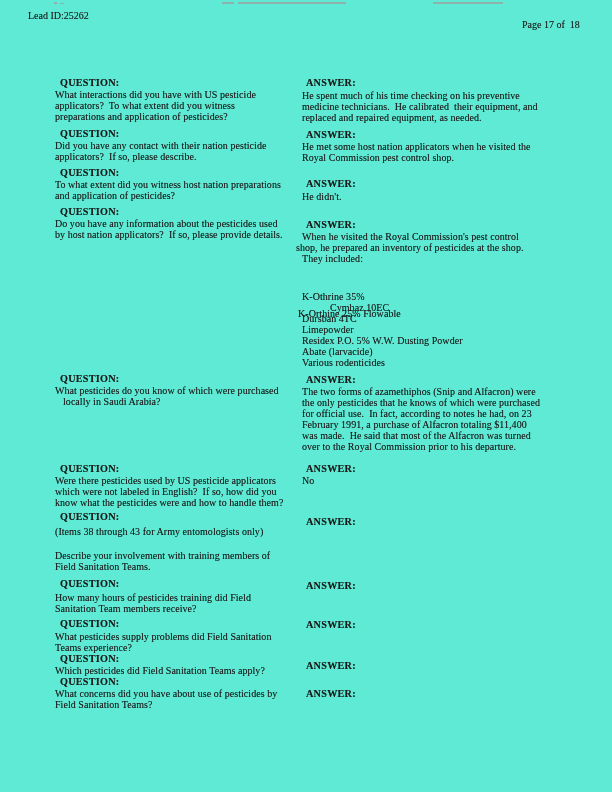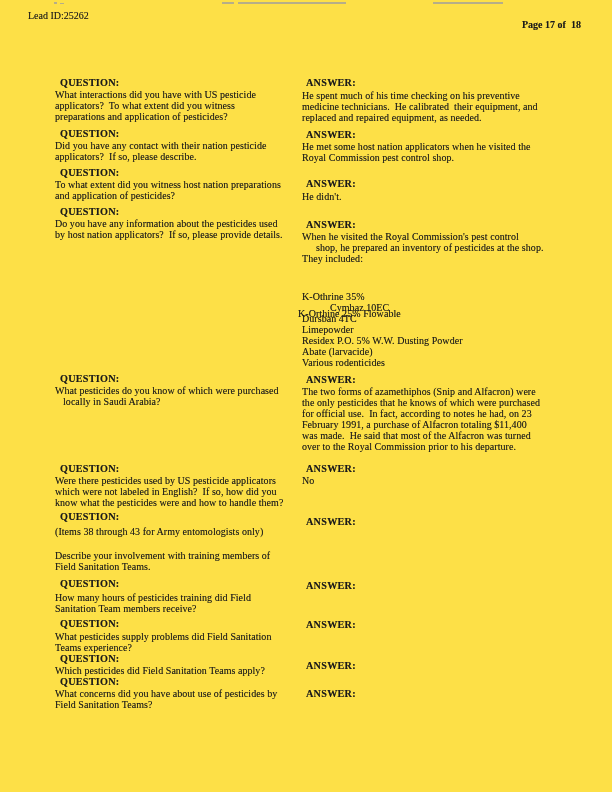--- a/index.html
+++ b/index.html
@@ -4,21 +4,21 @@
 <style>
   html, body {
     margin: 0;
     padding: 0;
     background: #ffffff;
   }
   .page {
     position: relative;
     width: 612px;
     height: 792px;
-    background: #fde047;
+    background: #5eead4;
     overflow: hidden;
     font-family: "Liberation Serif", serif;
     color: #1b1b1b;
   }
   .txt {
     position: absolute;
     font-size: 10px;
     line-height: 10px;
     white-space: pre;
     letter-spacing: 0.05px;
@@ -46,21 +46,21 @@
 
 <div class="page">
 
   <div class="artifact" style="left:54px; top:2px; width:3px; height:2px;"></div>
   <div class="artifact" style="left:60px; top:3px; width:4px; height:1px;"></div>
   <div class="artifact" style="left:222px; top:2px; width:12px; height:2px;"></div>
   <div class="artifact" style="left:238px; top:2px; width:108px; height:2px;"></div>
   <div class="artifact" style="left:433px; top:2px; width:70px; height:2px;"></div>
 
   <div class="hdr" style="left:28px; top:10px;">Lead ID:25262</div>
-  <div class="hdr" style="left:522px; top:19px;font-weight:bold;">Page 17 of  18</div>
+  <div class="hdr" style="left:522px; top:19px;">Page 17 of  18</div>
 
   <div id="qa-layer">
       <div>
         <div class="txt lbl" style="left: 60px; top: 78px;">QUESTION:</div>
         <div class="txt" style="left: 55px; top: 90px;">What interactions did you have with US pesticide</div>
         <div class="txt" style="left: 55px; top: 101px;">applicators?  To what extent did you witness</div>
         <div class="txt" style="left: 55px; top: 112px;">preparations and application of pesticides?</div>
       </div>
       <div>
         <div class="txt lbl" style="left: 60px; top: 129px;">QUESTION:</div>
@@ -126,21 +126,21 @@
         <div class="txt" style="left: 302px; top: 142px;">He met some host nation applicators when he visited the</div>
         <div class="txt" style="left: 302px; top: 153px;">Royal Commission pest control shop.</div>
       </div>
       <div>
         <div class="txt lbl" style="left: 306px; top: 179px;">ANSWER:</div>
         <div class="txt" style="left: 302px; top: 192px;">He didn't.</div>
       </div>
       <div>
         <div class="txt lbl" style="left: 306px; top: 220px;">ANSWER:</div>
         <div class="txt" style="left: 302px; top: 232px; text-align: center;">When he visited the Royal Commission's pest control</div>
-        <div class="txt" style="left: 316px; top: 243px;">shop, he prepared an inventory of pesticides at the shop.</div>
+        <div class="txt" style="left: 296px; top: 243px;">shop, he prepared an inventory of pesticides at the shop.</div>
         <div class="txt" style="left: 302px; top: 254px;">They included:</div>
       </div>
       <div>
         <div class="txt" style="left: 298px; top: 281px; margin-top: 28px;">K-Orthine 25% Flowable</div>
         <div class="txt" style="left: 302px; top: 292px;">K-Othrine 35%</div>
         <div class="txt" style="left: 302px; top: 303px; padding-left: 28px;">Cymbaz 10EC</div>
         <div class="txt" style="left: 302px; top: 314px;">Dursban 4TC</div>
         <div class="txt" style="left: 302px; top: 325px;">Limepowder</div>
         <div class="txt" style="left: 302px; top: 336px;">Residex P.O. 5% W.W. Dusting Powder</div>
         <div class="txt" style="left: 302px; top: 347px;">Abate (larvacide)</div>

